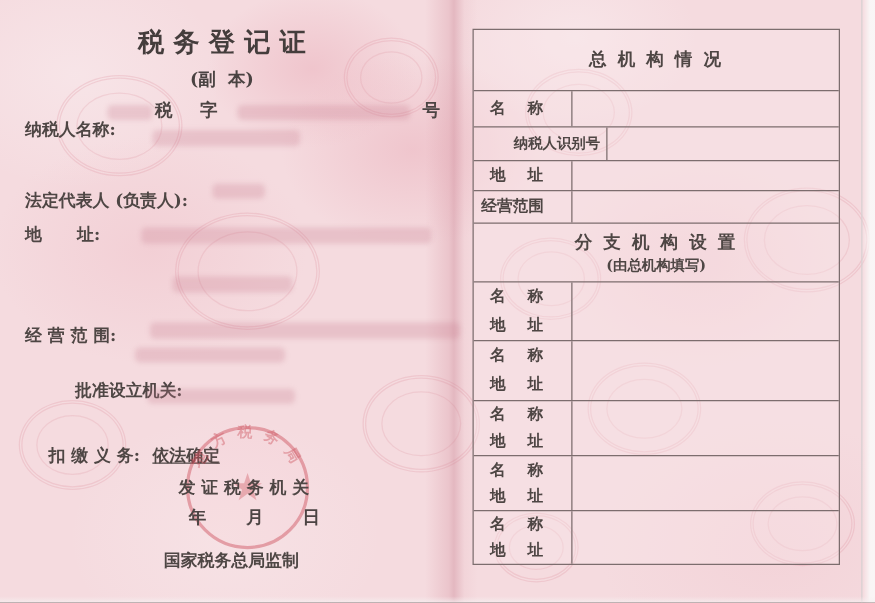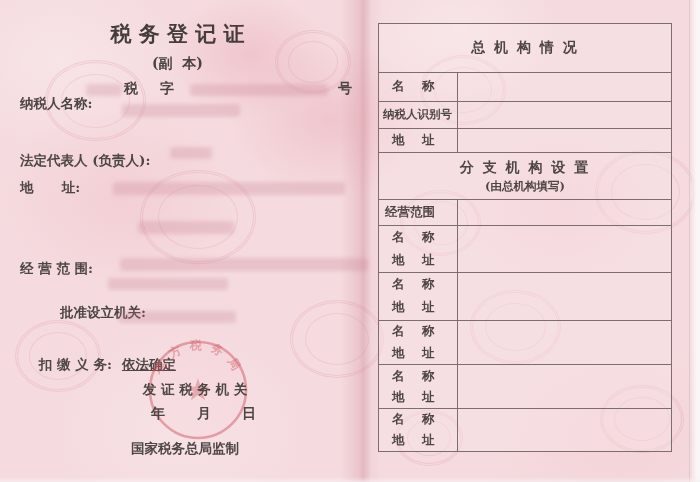--- a/index.html
+++ b/index.html
@@ -136,37 +136,37 @@
 
     <div class="trow thead" style="height:48px;">
       <div class="h1">总 机 构 情 况</div>
     </div>
 
     <div class="trow" style="height:29px;">
       <div class="lcell">名    称</div>
       <div class="rcell"></div>
     </div>
     <div class="trow" style="height:27px;">
-      <div class="lcell" style="padding-left:4px;font-size:11.5px;">纳税人识别号</div>
+      <div class="lcell" style="padding-left:4px;font-size:11.5px;margin-left:28px;">纳税人识别号</div>
       <div class="rcell"></div>
     </div>
     <div class="trow" style="height:25px;">
       <div class="lcell">地    址</div>
       <div class="rcell"></div>
     </div>
+    <div class="trow" style="height:26px;">
+      <div class="lcell" style="padding-left:6px;">经营范围</div>
+      <div class="rcell"></div>
+    </div>
+
     <div class="trow thead" style="height:47px;">
       <div class="h1">分 支 机 构 设 置</div>
       <div class="h2">(由总机构填写)</div>
     </div>
 
-    <div class="trow" style="height:26px;">
-      <div class="lcell" style="padding-left:6px;">经营范围</div>
-      <div class="rcell"></div>
-    </div>
-
     <div class="trow pair" style="height:47px;">
       <div class="lcell">
         <span>名    称</span>
         <span>地    址</span>
       </div>
       <div class="rcell"></div>
     </div>
     <div class="trow pair" style="height:48px;">
       <div class="lcell">
         <span>名    称</span>

